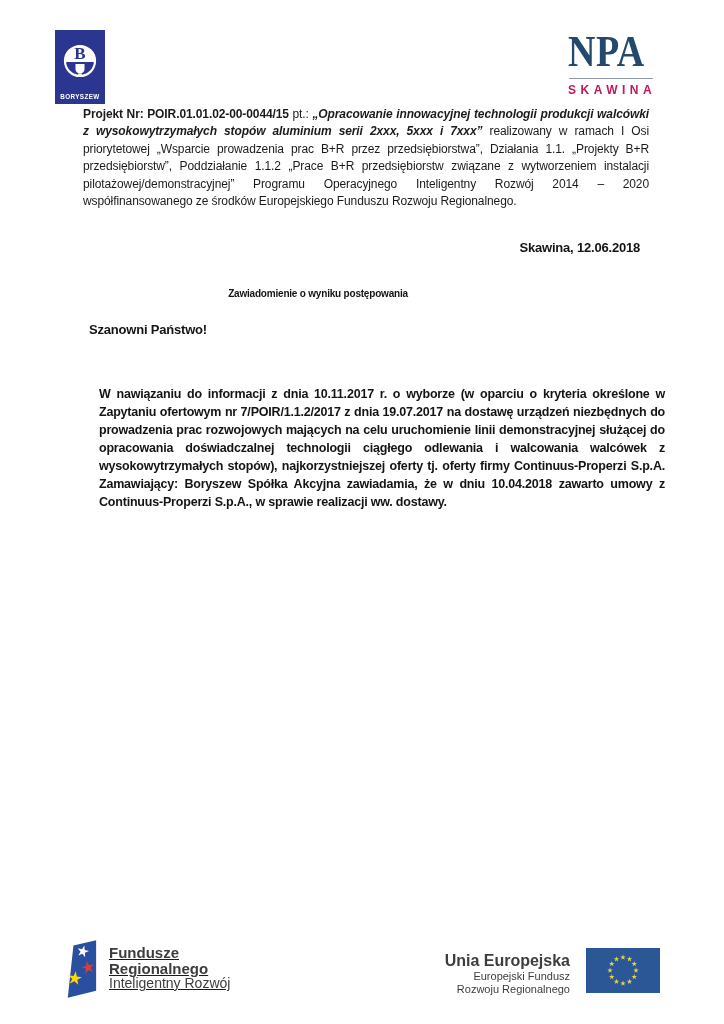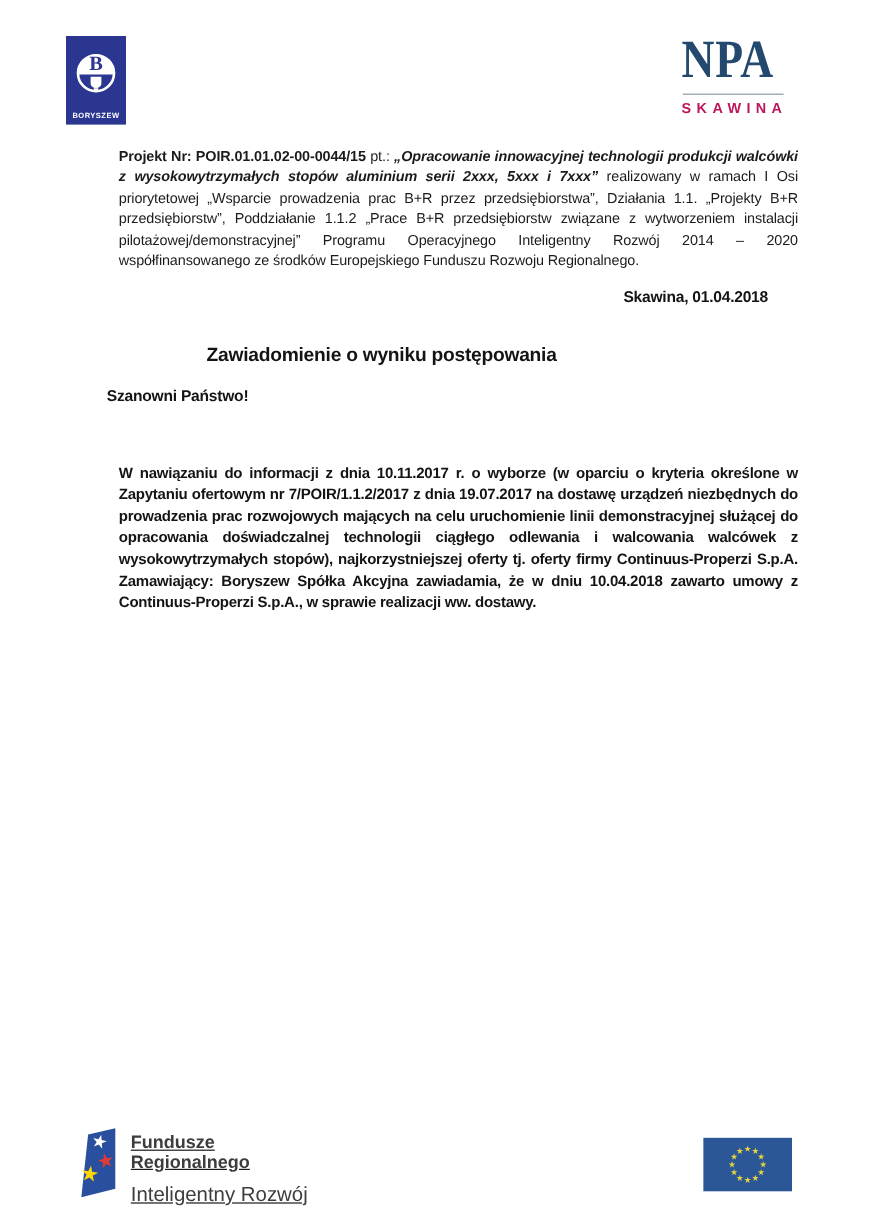--- a/index.html
+++ b/index.html
@@ -17,43 +17,43 @@
     letter-spacing:0.5px;
   }
   .npa-divider { border:0; border-top:1.5px solid #8e9aa8; margin:4px 1px 4px 1px; }
   .npa-city {
     font-size:12px; font-weight:700; color:#be185d;
     letter-spacing:4.5px; margin-right:-4.5px;
   }
 
   
   .project-par {
-    position:absolute; left:83px; top:106px; width:566px; margin:16px;
+    position:absolute; left:83px; top:106px; width:566px; margin:0;
     font-size:12px; line-height:17.4px; text-align:justify; letter-spacing:-0.1px;
   }
   .b { font-weight:700; }
   .bi { font-weight:700; font-style:italic; }
 
   
   .lf { font-weight:700; letter-spacing:-0.2px; color:#141414; }
   .dateline { position:absolute; top:240px; right:84px; font-size:13px; }
-  .letter-title { position:absolute; top:288px; left:0; width:636px; text-align:center; font-size:16px; }
+  .letter-title { position:absolute; top:288px; left:0; width:636px; text-align:center; font-size:10px; }
   .salutation { position:absolute; top:322px; left:89px; font-size:13px; }
   .body-par {
     position:absolute; top:369px; left:83px; width:566px; margin:16px;
     font-size:12.5px; line-height:18px; text-align:justify;
   }
   .closing { position:absolute; top:531px; left:83px; font-size:13px; }
 
   
   .footer-left { position:absolute; left:64px; top:938px; display:flex; align-items:flex-start;text-decoration:underline; }
   .fe-flag { width:34px; height:62px; flex:0 0 auto; }
   .fe-text { margin-left:11px; padding-top:7px; color:#3d3d3c; }
   .fe-line { font-weight:700; font-size:15px; line-height:16px; }
-  .fe-sub { font-size:17px; line-height:13px; margin-top:12px; }
+  .fe-sub { font-size:14px; line-height:13px; margin-top:0; }
 
   .eu-text { position:absolute; right:154px; top:952px; text-align:right; color:#3d3d3c; }
   .eu-line1 { font-weight:700; font-size:16px; line-height:18px; }
   .eu-sub { font-size:11px; line-height:13px; }
   .eu-flag { position:absolute; left:586px; top:948px; width:74px; height:45px; }
 </style>
 </head>
 <body>
 
 <div class="page">
@@ -73,39 +73,44 @@
   </svg>
 
   <div class="npa-logo">
     <div class="npa-acronym">NPA</div>
     <hr class="npa-divider">
     <div class="npa-city">SKAWINA</div>
   </div>
 
   <p class="project-par"><span class="b">Projekt Nr: POIR.01.01.02-00-0044/15</span><span> pt.: </span><span class="bi">„Opracowanie innowacyjnej technologii produkcji walcówki z wysokowytrzymałych stopów aluminium serii 2xxx, 5xxx i 7xxx”</span><span> realizowany w ramach I Osi priorytetowej „Wsparcie prowadzenia prac B+R przez przedsiębiorstwa”, Działania 1.1. „Projekty B+R przedsiębiorstw”, Poddziałanie 1.1.2 „Prace B+R przedsiębiorstw związane z wytworzeniem instalacji pilotażowej/demonstracyjnej” Programu Operacyjnego Inteligentny Rozwój 2014 – 2020 współfinansowanego ze środków Europejskiego Funduszu Rozwoju Regionalnego.</span></p>
 
-  <div class="dateline lf">Skawina, 01.04.2018</div>
+  <div class="dateline lf">Skawina, 12.06.2018</div>
   <div class="letter-title lf">Zawiadomienie o wyniku postępowania</div>
   <div class="salutation lf">Szanowni Państwo!</div>
   <p class="body-par lf">W nawiązaniu do informacji z dnia 10.11.2017 r. o wyborze (w oparciu o kryteria określone w Zapytaniu ofertowym nr 7/POIR/1.1.2/2017 z dnia 19.07.2017 na dostawę urządzeń niezbędnych do prowadzenia prac rozwojowych mających na celu uruchomienie linii demonstracyjnej służącej do opracowania doświadczalnej technologii ciągłego odlewania i walcowania walcówek z wysokowytrzymałych stopów), najkorzystniejszej oferty tj. oferty firmy Continuus-Properzi S.p.A. Zamawiający: Boryszew Spółka Akcyjna zawiadamia, że w dniu 10.04.2018 zawarto umowy z Continuus-Properzi S.p.A., w sprawie realizacji ww. dostawy.</p>
 
   <div class="footer-left">
     <svg class="fe-flag" viewBox="0 0 36 64" xmlns="http://www.w3.org/2000/svg">
       <polygon points="10,7 34,1.5 34,55 4,62.5" fill="#2a4f9e"></polygon>
       <use href="#star5" transform="translate(20,13.5) scale(6.5) rotate(14)" fill="#ffffff"></use>
       <use href="#star5" transform="translate(25.5,30.5) scale(7) rotate(-12)" fill="#e23a39"></use>
       <use href="#star5" transform="translate(11.5,42) scale(7.6) rotate(8)" fill="#ffd800"></use>
     </svg>
     <div class="fe-text">
       <div class="fe-line">Fundusze</div>
       <div class="fe-line">Regionalnego</div>
       <div class="fe-sub">Inteligentny Rozwój</div>
     </div>
   </div>
 
+  <div class="eu-text">
+    <div class="eu-line1">Unia Europejska</div>
+    <div class="eu-sub">Europejski Fundusz</div>
+    <div class="eu-sub">Rozwoju Regionalnego</div>
+  </div>
   <svg class="eu-flag" viewBox="0 0 74 45" xmlns="http://www.w3.org/2000/svg">
     <rect width="74" height="45" fill="#2b5796"></rect>
     <g fill="#e8d341">
       <use href="#star5" transform="translate(37,9.5) scale(2.9)"></use>
       <use href="#star5" transform="translate(43.5,11.24) scale(2.9)"></use>
       <use href="#star5" transform="translate(48.26,16) scale(2.9)"></use>
       <use href="#star5" transform="translate(50,22.5) scale(2.9)"></use>
       <use href="#star5" transform="translate(48.26,29) scale(2.9)"></use>
       <use href="#star5" transform="translate(43.5,33.76) scale(2.9)"></use>
       <use href="#star5" transform="translate(37,35.5) scale(2.9)"></use>

